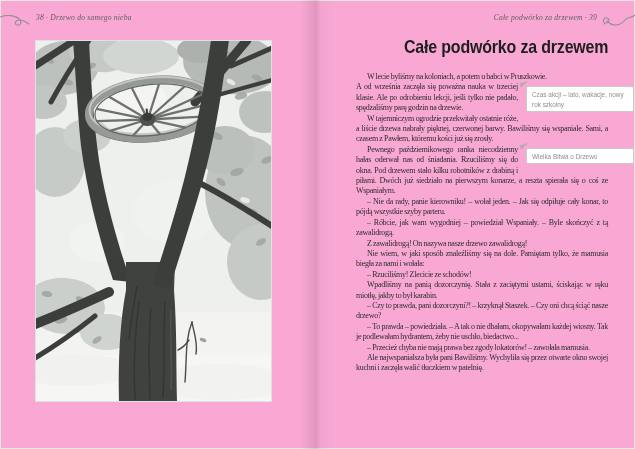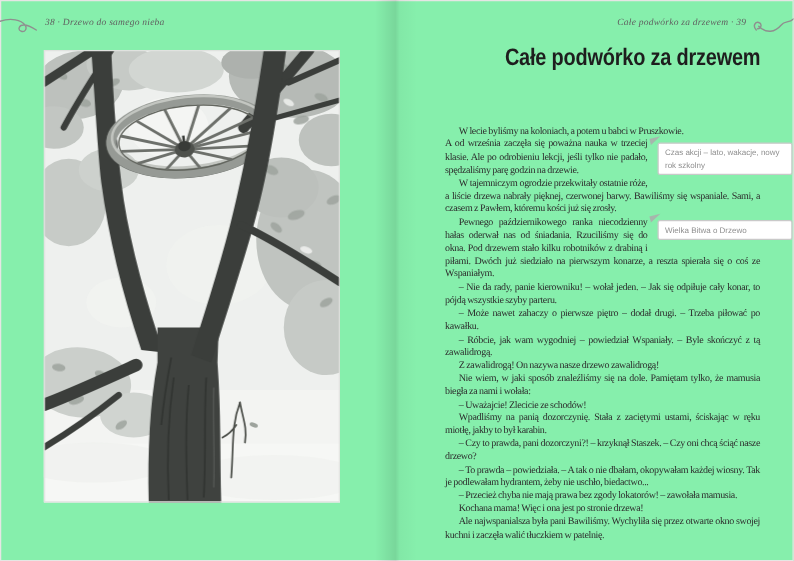--- a/index.html
+++ b/index.html
@@ -1,16 +1,16 @@
 <!DOCTYPE html>
 <html lang="pl"><head>
 <meta charset="utf-8">
 <style>
   html,body{margin:0;padding:0;background:#e9e9e9;}
-  .spread{position:relative;width:635px;height:449px;background:#86efac;overflow:hidden;
+  .spread{position:relative;width:635px;height:449px;background:#f9a8d4;overflow:hidden;
           font-family:"Liberation Serif",serif;box-shadow:inset 0 0 0 1px #e6e6e4;}
   
   .gutter{position:absolute;left:300px;top:0;width:34px;height:449px;pointer-events:none;
           background:linear-gradient(90deg,rgba(0,0,0,0) 0%,rgba(0,0,0,0.10) 48%,rgba(0,0,0,0.03) 58%,rgba(0,0,0,0) 100%);}
   .page{position:absolute;top:0;height:449px;}
   .page-left{left:0;width:318px;}
   .page-right{left:318px;width:317px;}
 
   
   .running-head{position:absolute;top:13px;font-style:italic;font-size:7.6px;
@@ -26,21 +26,21 @@
 
   
   .chapter-title{position:absolute;top:36px;right:27px;margin:0;
                  font-family:"Liberation Sans",sans-serif;font-weight:bold;
                  font-size:19px;letter-spacing:-.2px;color:#1e1e1e;white-space:nowrap;
                  transform:scaleX(.84);transform-origin:right center;}
 
   
   .text-col{position:absolute;left:38px;top:72px;width:252px;
             font-size:8px;line-height:10.4px;color:#2c2c2c;
-            letter-spacing:-.28px;word-spacing:-.3px;text-align:justify;margin-top:28px;}
+            letter-spacing:-.28px;word-spacing:-.3px;text-align:justify;}
   .text-col p{margin:0;}
   .text-col p.indent{text-indent:11px;}
 
   
   .margin-note{float:right;position:relative;width:96px;
                margin:4px -26px 2px 8px;padding:3px 5px 2px 5px;
                background:#fff;border:1px solid #c9c9c9;border-radius:2px;
                font-family:"Liberation Sans",sans-serif;font-size:6.4px;line-height:1.45;
                letter-spacing:0;word-spacing:0;color:#8e8e8e;text-align:left;text-indent:0;}
   .note-b{margin-top:3px;}
@@ -187,26 +187,24 @@
       <p>
         <span class="margin-note note-a"><i class="note-flag"></i><span class="note-text">Czas akcji – lato, wakacje, nowy rok szkolny</span></span>
         <span>A od września zaczęła się poważna nauka w trzeciej klasie. Ale po odrobieniu lekcji, jeśli tylko nie padało, spędzaliśmy parę godzin na drzewie.</span>
       </p>
       <p class="indent"><span>W tajemniczym ogrodzie przekwitały ostatnie róże, a liście drzewa nabrały pięknej, czerwonej barwy. Bawiliśmy się wspaniale. Sami, a czasem z Pawłem, któremu kości już się zrosły.</span></p>
       <p class="indent">
         <span class="margin-note note-b"><i class="note-flag"></i><span class="note-text">Wielka Bitwa o Drzewo</span></span>
         <span>Pewnego październikowego ranka niecodzienny hałas oderwał nas od śniadania. Rzuciliśmy się do okna. Pod drzewem stało kilku robotników z drabiną i piłami. Dwóch już siedziało na pierwszym konarze, a reszta spierała się o coś ze Wspaniałym.</span>
       </p>
       <p class="indent"><span>– Nie da rady, panie kierowniku! – wołał jeden. – Jak się odpiłuje cały konar, to pójdą wszystkie szyby parteru.</span></p>
-      <p class="indent"><span>– Może nawet zahaczy o pierwsze piętro – dodał drugi. – Trzeba piłować po kawałku.</span></p>
       <p class="indent"><span>– Róbcie, jak wam wygodniej – powiedział Wspaniały. – Byle skończyć z tą zawalidrogą.</span></p>
       <p class="indent"><span>Z zawalidrogą! On nazywa nasze drzewo zawalidrogą!</span></p>
       <p class="indent"><span>Nie wiem, w jaki sposób znaleźliśmy się na dole. Pamiętam tylko, że mamusia biegła za nami i wołała:</span></p>
-      <p class="indent"><span>– Uważajcie! Zlecicie ze schodów!</span></p>
+      <p class="indent"><span>– Rzuciliśmy! Zlecicie ze schodów!</span></p>
       <p class="indent"><span>Wpadliśmy na panią dozorczynię. Stała z zaciętymi ustami, ściskając w ręku miotłę, jakby to był karabin.</span></p>
       <p class="indent"><span>– Czy to prawda, pani dozorczyni?! – krzyknął Staszek. – Czy oni chcą ściąć nasze drzewo?</span></p>
       <p class="indent"><span>– To prawda – powiedziała. – A tak o nie dbałam, okopywałam każdej wiosny. Tak je podlewałam hydrantem, żeby nie uschło, biedactwo...</span></p>
       <p class="indent"><span>– Przecież chyba nie mają prawa bez zgody lokatorów! – zawołała mamusia.</span></p>
-      <p class="indent"><span>Kochana mama! Więc i ona jest po stronie drzewa!</span></p>
       <p class="indent"><span>Ale najwspanialsza była pani Bawiliśmy. Wychyliła się przez otwarte okno swojej kuchni i zaczęła walić tłuczkiem w patelnię.</span></p>
     </div>
   </div>
 </div>
 
 </body></html>

